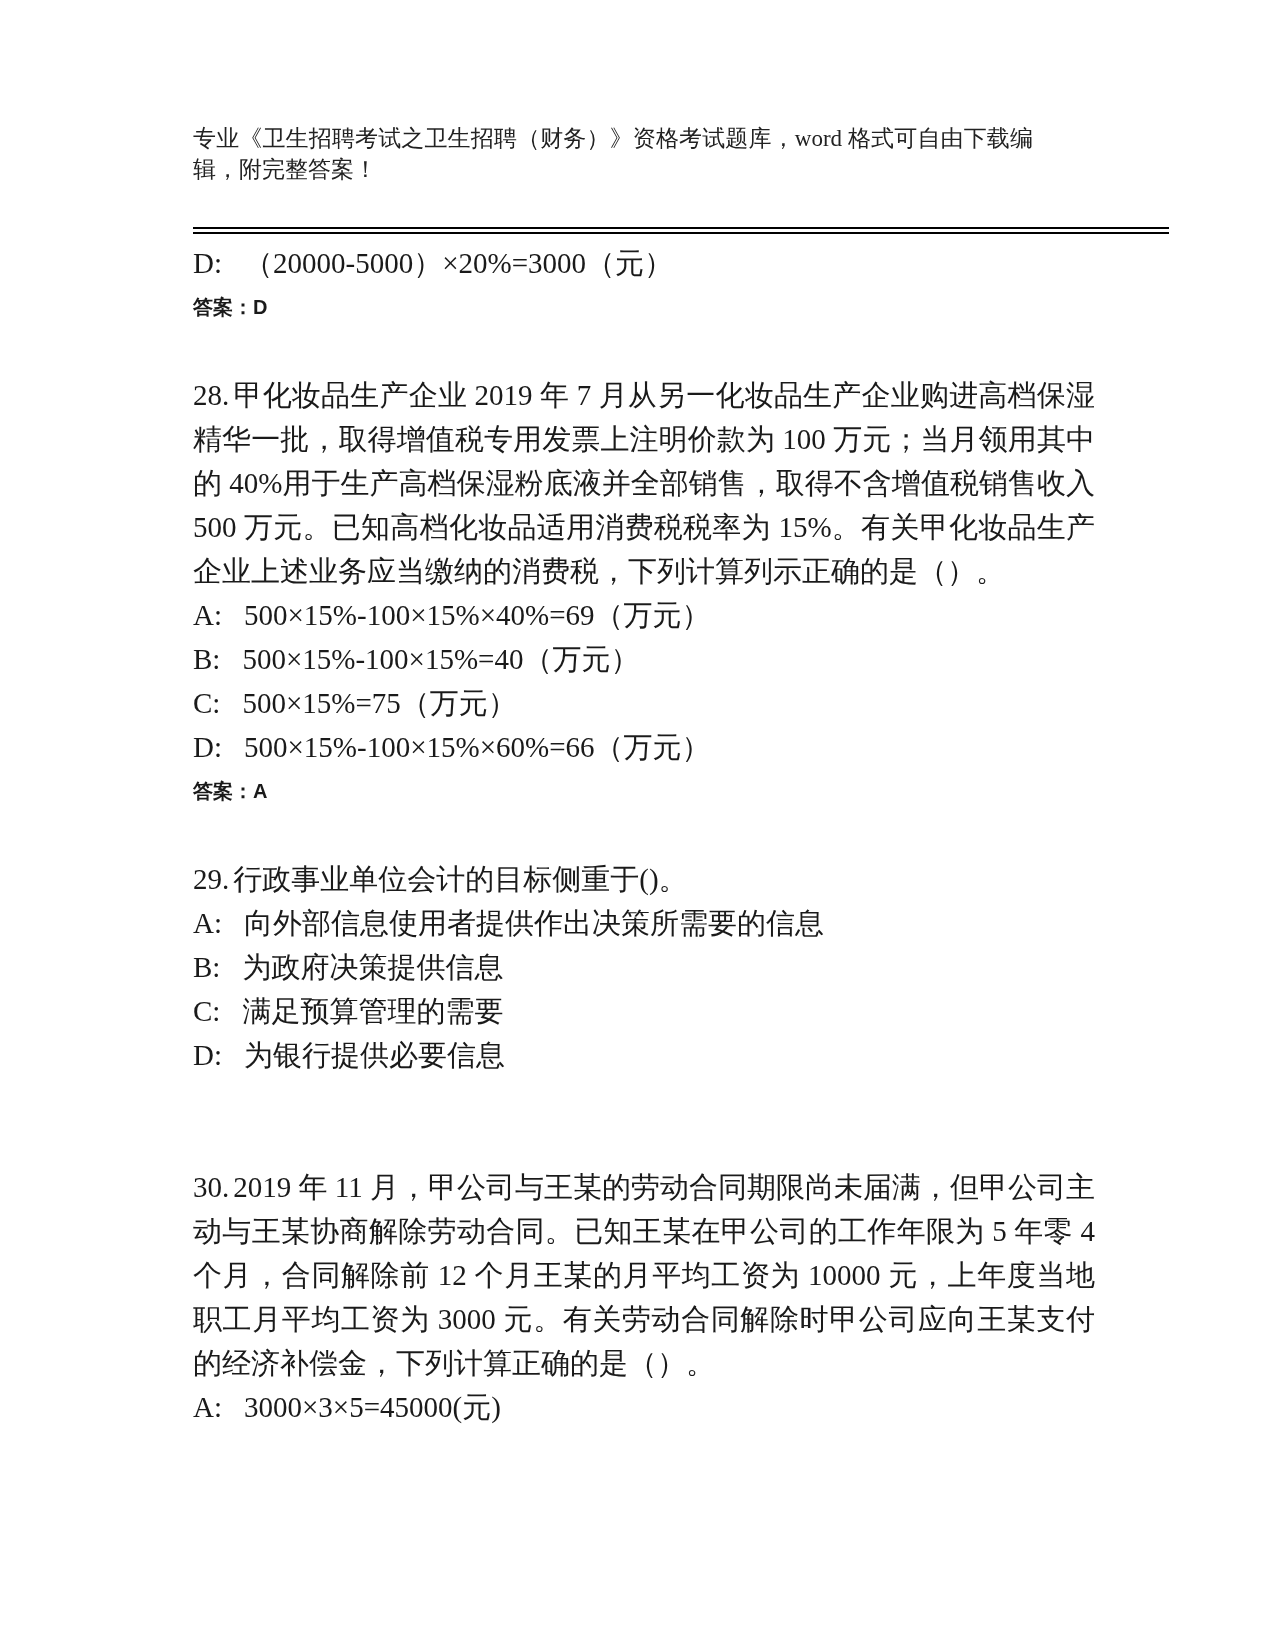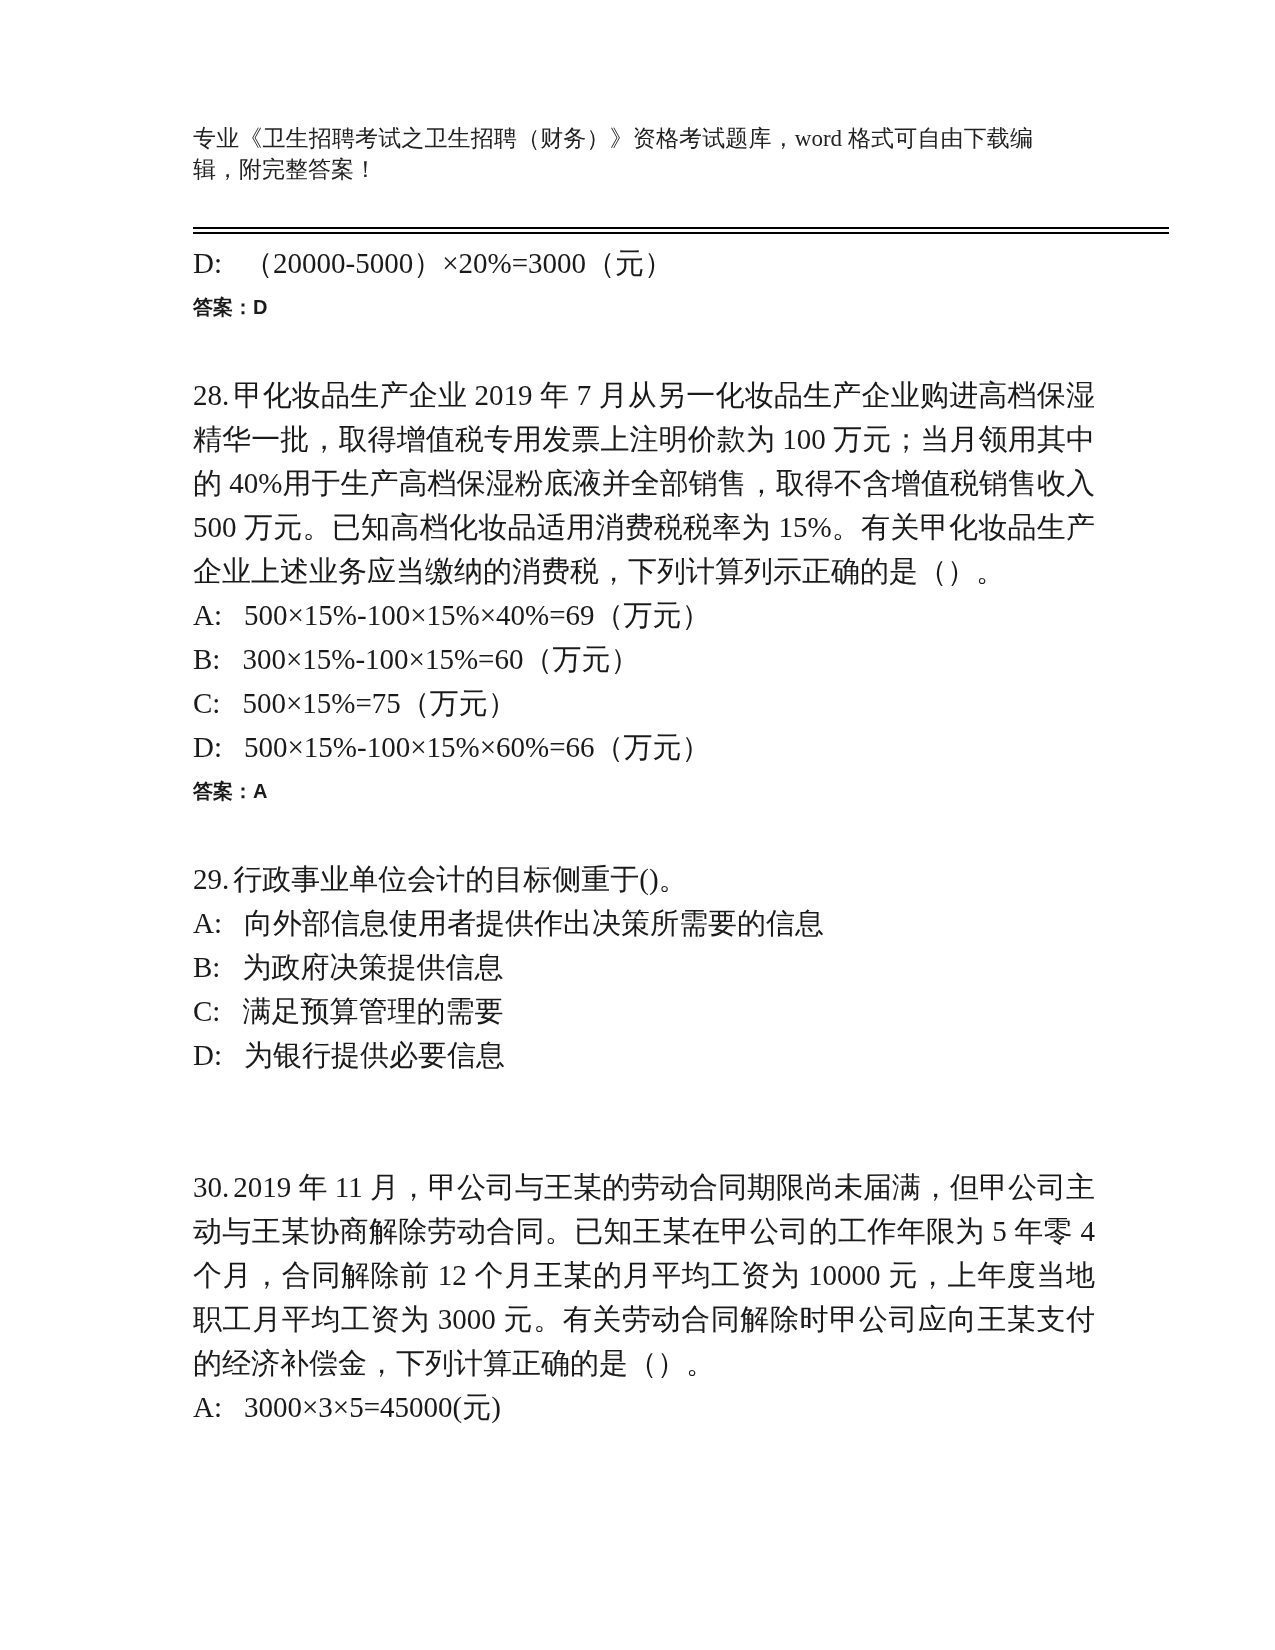--- a/index.html
+++ b/index.html
@@ -87,21 +87,21 @@
 
     <div class="spacer"></div>
 
     <div class="para">
       <span class="q-num">28.</span><span>甲化妆品生产企业 2019 年 7 月从另一化妆品生产企业购进高档保湿精华一批，取得增值税专用发票上注明价款为 100 万元；当月领用其中的 40%用于生产高档保湿粉底液并全部销售，取得不含增值税销售收入 500 万元。已知高档化妆品适用消费税税率为 15%。有关甲化妆品生产企业上述业务应当缴纳的消费税，下列计算列示正确的是（）。</span>
     </div>
     <div class="line">
       <span class="opt-label">A:</span><span class="opt-text">500×15%-100×15%×40%=69（万元）</span>
     </div>
     <div class="line">
-      <span class="opt-label">B:</span><span class="opt-text">300×15%-100×15%=60（万元）</span>
+      <span class="opt-label">B:</span><span class="opt-text">500×15%-100×15%=40（万元）</span>
     </div>
     <div class="line">
       <span class="opt-label">C:</span><span class="opt-text">500×15%=75（万元）</span>
     </div>
     <div class="line">
       <span class="opt-label">D:</span><span class="opt-text">500×15%-100×15%×60%=66（万元）</span>
     </div>
     <div class="line answer">答案：A</div>
 
     <div class="spacer"></div>

